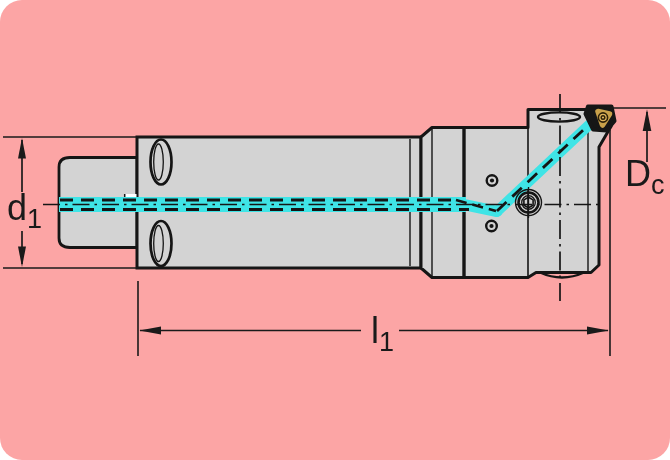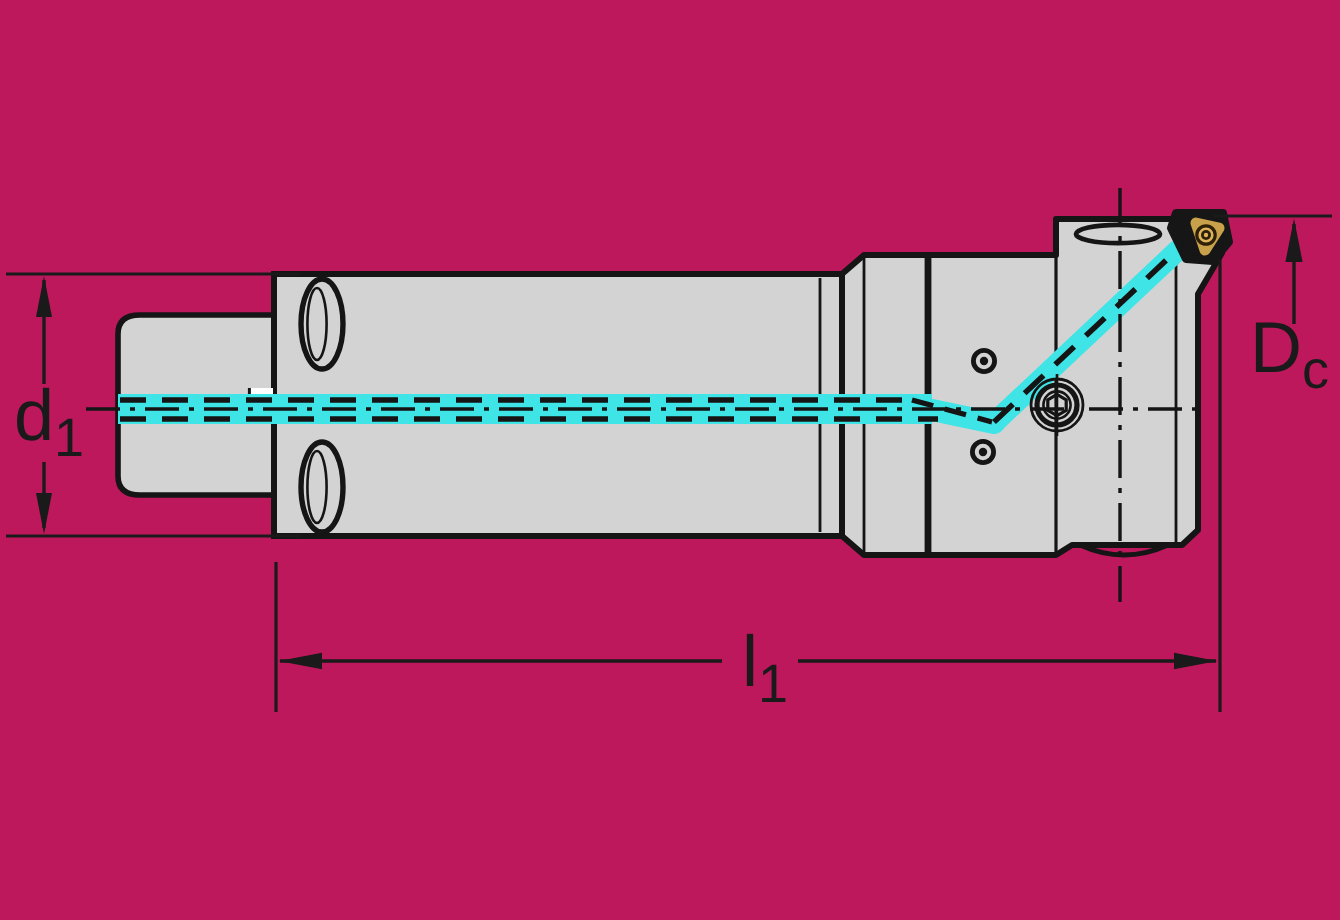--- a/index.html
+++ b/index.html
@@ -1,17 +1,17 @@
 <!DOCTYPE html>
 <html><head>
 <meta charset="utf-8">
 <style>
   html,body{margin:0;padding:0;background:#fff;}
-  .stage{position:relative;width:670px;height:460px;background:#be185d;overflow:hidden;
-         font-family:"Liberation Sans",sans-serif;}
+  .stage{position:relative;width:670px;height:460px;background:#fca5a5;overflow:hidden;
+         font-family:"Liberation Sans",sans-serif;border-radius:22px;}
   svg{display:block;}
   .dimtext{font-family:"Liberation Sans",sans-serif;font-size:36px;fill:#1a1a1a;}
   .dimtext .sub{font-size:27px;}
 </style>
 </head>
 <body>
 
 <div class="stage">
 <svg width="670" height="460" viewBox="0 0 670 460">
 

